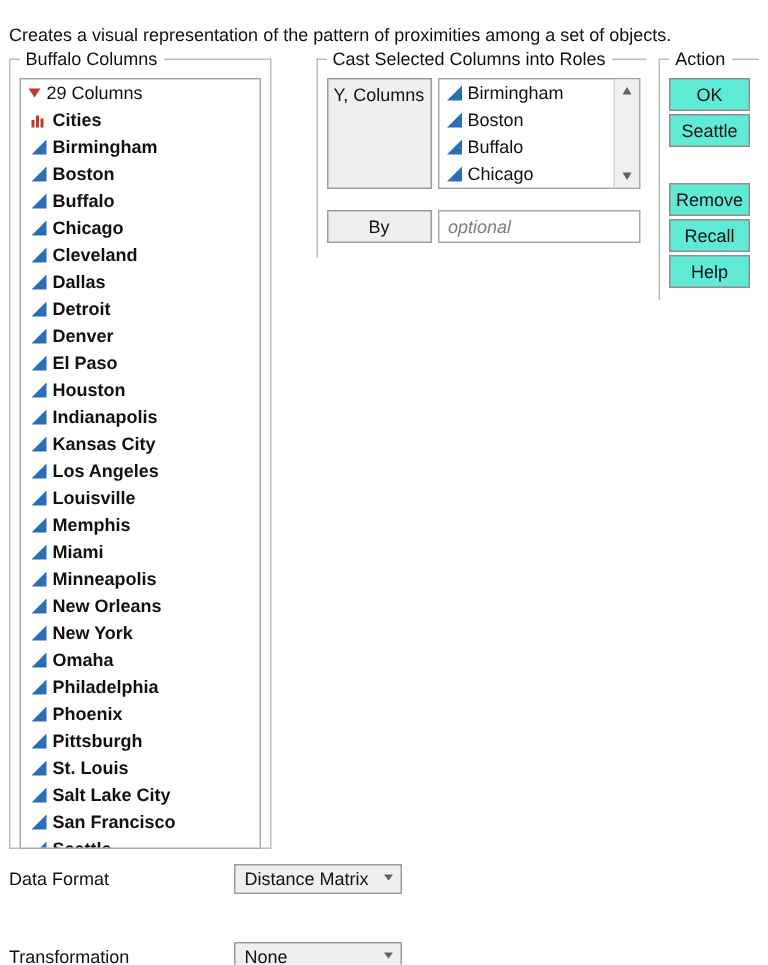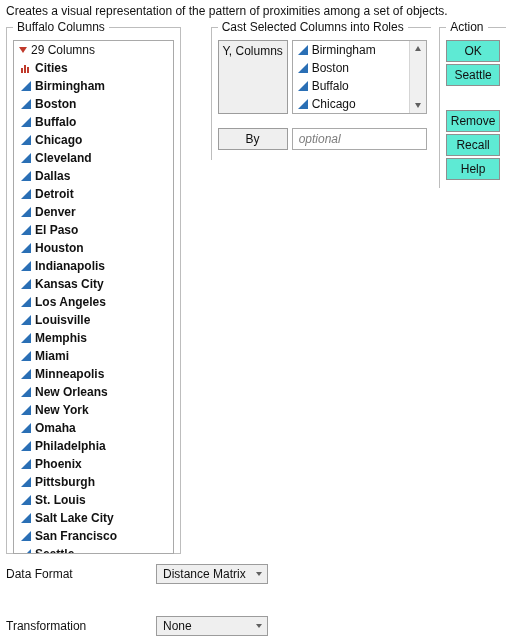--- a/index.html
+++ b/index.html
@@ -8,21 +8,21 @@
     font-family: "Segoe UI", Tahoma, sans-serif;
     font-size: 12px;
     background: #fff;
     color: #111;
     width: 512px;
   }
   .root {
     width: 512px;
     height: 643px;
     box-sizing: border-box;
-    padding: 4px 6px 6px 6px;
+    padding: 16px 6px 6px 6px;
     position: relative;
   }
   .description {
     padding-bottom: 2px;
   }
   .frames-row {
     display: flex;
     align-items: flex-start;
   }
   fieldset {

